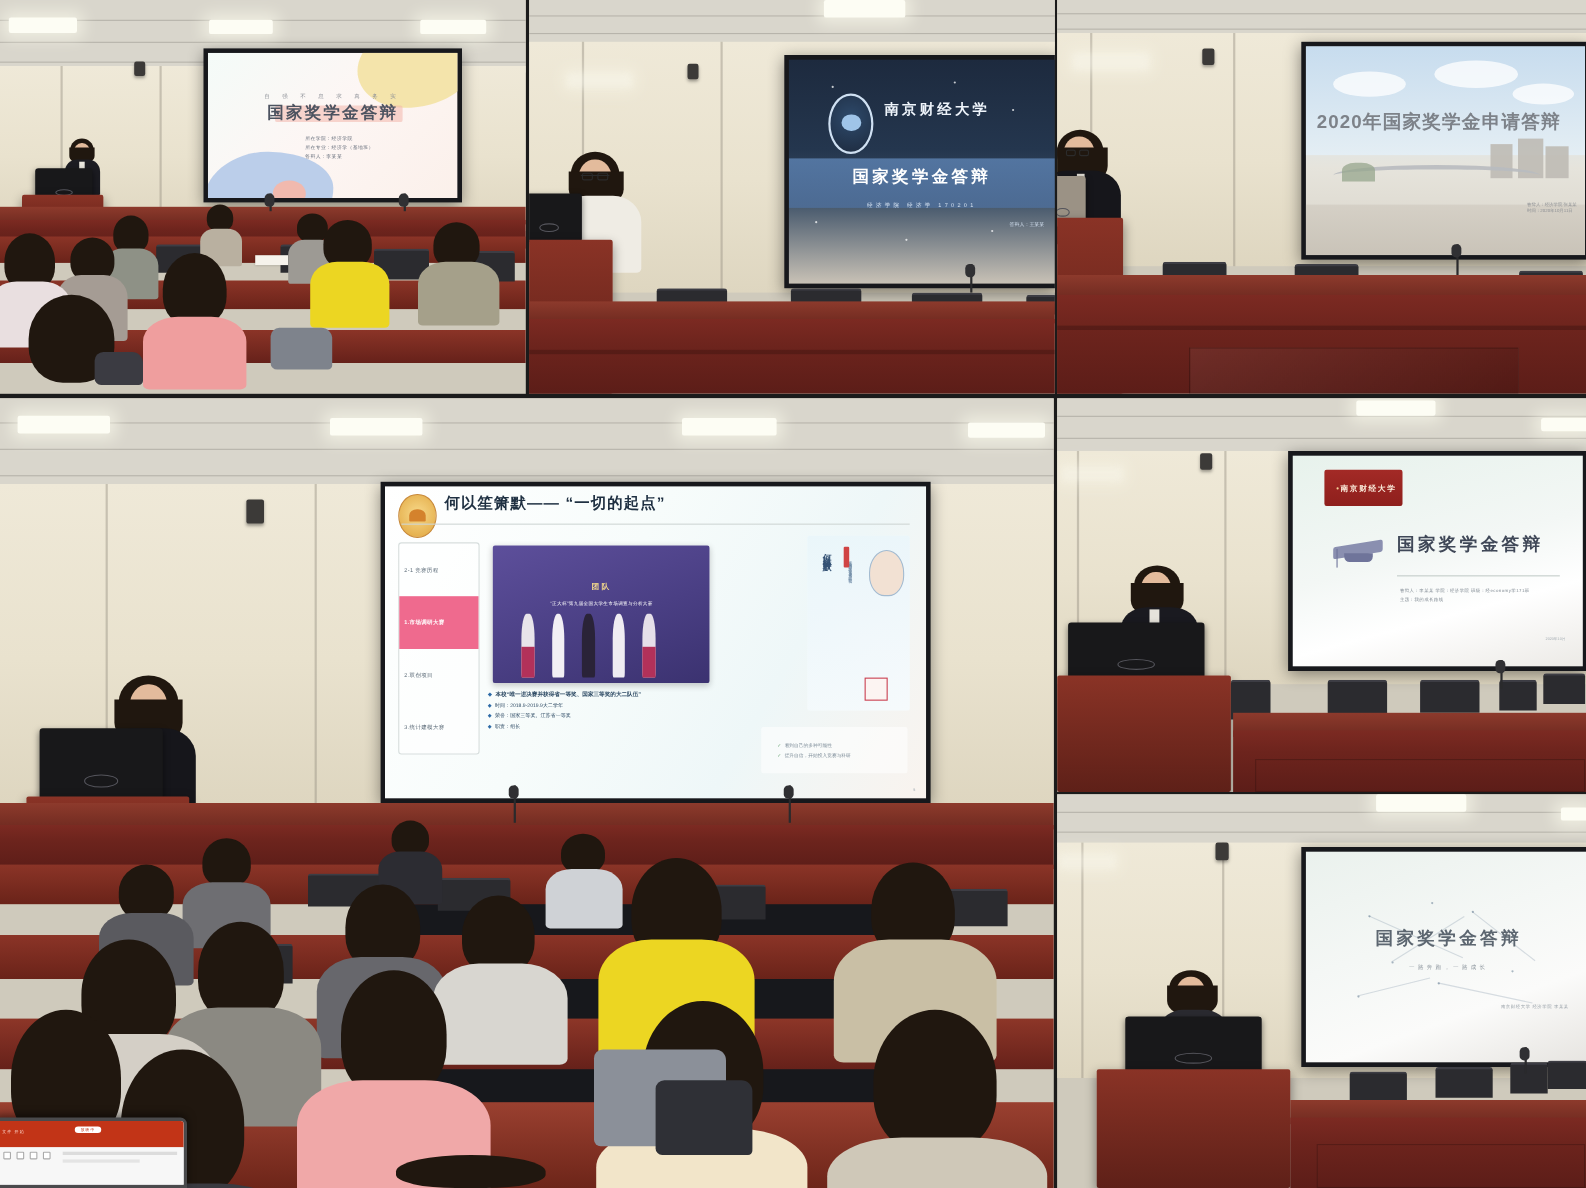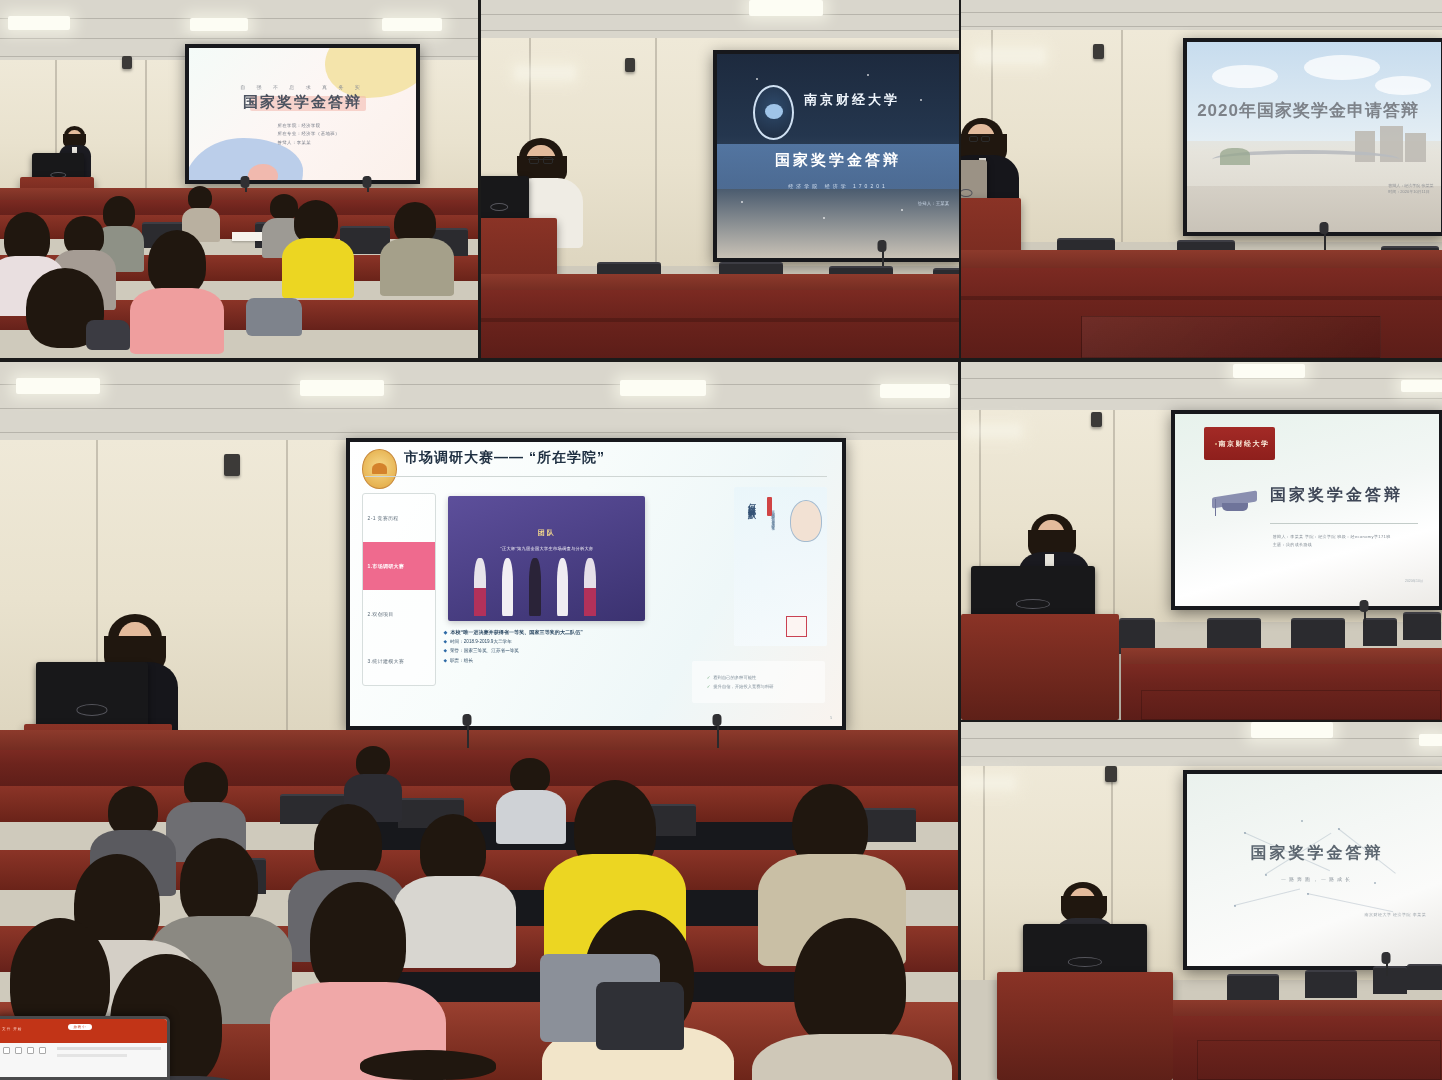--- a/index.html
+++ b/index.html
@@ -430,21 +430,21 @@
       <div class="wall-seam" style="left:96px; top:78px; height:290px;"></div>
       <div class="wall-seam" style="left:286px; top:78px; height:290px;"></div>
       <div class="speakerbox" style="left:224px; top:92px; width:16px; height:22px;"></div>
 
       <div class="screen-frame" style="left:346px; top:438px; width:500px; height:290px; top:438px;">
       </div>
       <div class="screen-frame" style="left:346px; top:76px; width:500px; height:292px;">
         <div class="screen">
           <div class="slide slideD">
             <div class="seal"></div>
-            <div class="title">市场调研大赛——  “所在学院”</div>
+            <div class="title">何以笙箫默——  “一切的起点”</div>
             <div class="hdr-rule"></div>
 
             <div class="navbox">
               <div class="navitem" style="top:0;">2-1 竞赛历程</div>
               <div class="navitem active" style="top:25%;">1.市场调研大赛</div>
               <div class="navitem" style="top:50%;">2.双创项目</div>
               <div class="navitem" style="top:75%;">3.统计建模大赛</div>
             </div>
 
             <div class="photo-card">

